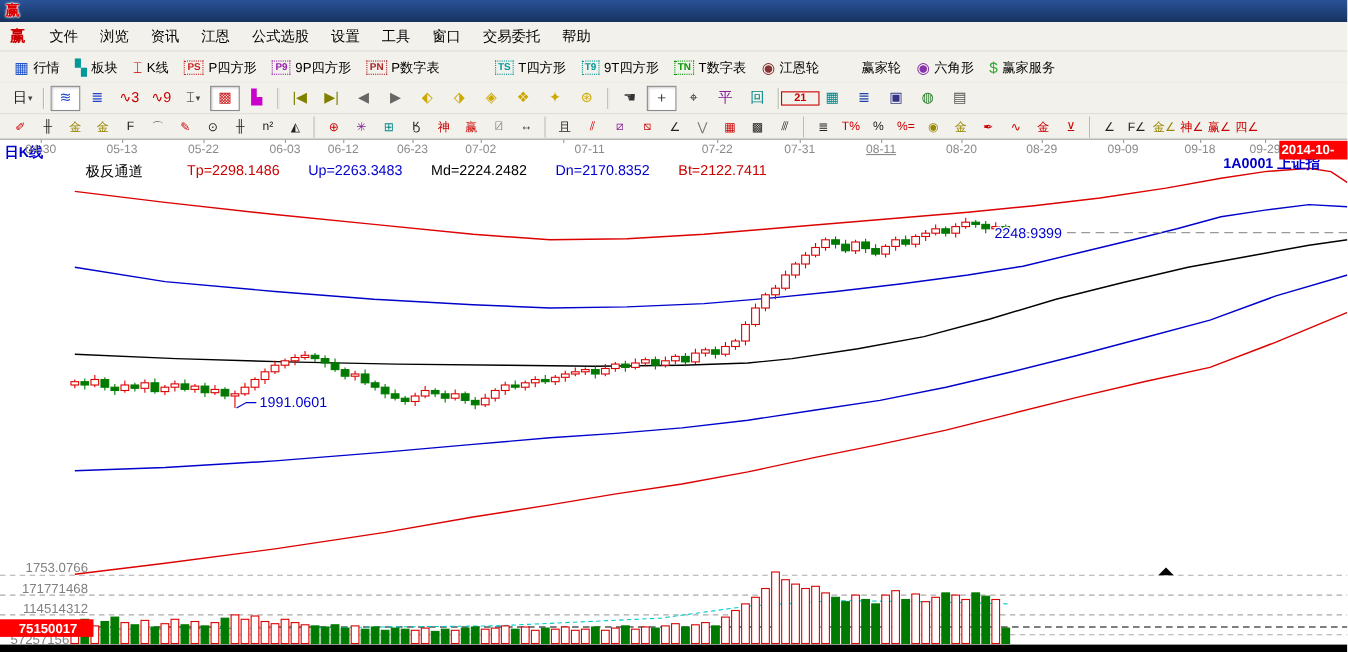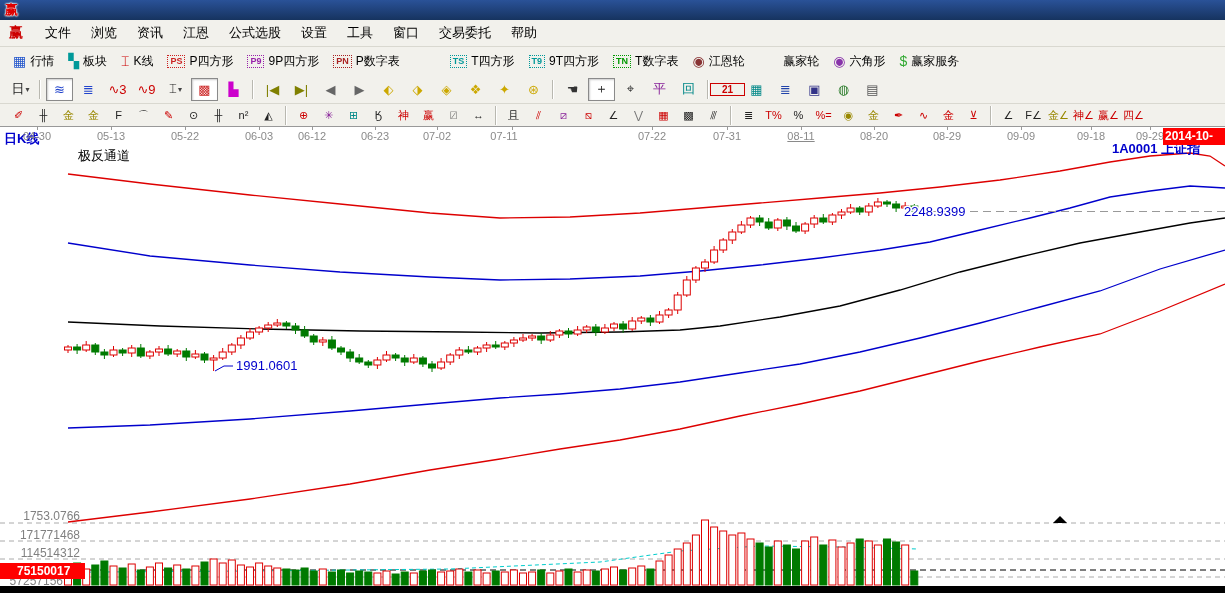--- a/index.html
+++ b/index.html
@@ -388,21 +388,21 @@
       <span class="date-label" style="left: 185px;">05-22</span>
       <span class="date-tick" style="left: 259px;"></span>
       <span class="date-label" style="left: 259px;">06-03</span>
       <span class="date-tick" style="left: 312px;"></span>
       <span class="date-label" style="left: 312px;">06-12</span>
       <span class="date-tick" style="left: 375px;"></span>
       <span class="date-label" style="left: 375px;">06-23</span>
       <span class="date-tick" style="left: 437px;"></span>
       <span class="date-label" style="left: 437px;">07-02</span>
       <span class="date-tick" style="left: 512px;"></span>
-      <span class="date-label" style="left: 504px;">07-11</span>
+      <span class="date-label" style="left: 536px;">07-11</span>
       <span class="date-tick" style="left: 652px;"></span>
       <span class="date-label" style="left: 652px;">07-22</span>
       <span class="date-tick" style="left: 727px;"></span>
       <span class="date-label" style="left: 727px;">07-31</span>
       <span class="date-tick" style="left: 801px;"></span>
       <span class="date-label" style="left: 801px; text-decoration: underline;">08-11</span>
       <span class="date-tick" style="left: 874px;"></span>
       <span class="date-label" style="left: 874px;">08-20</span>
       <span class="date-tick" style="left: 947px;"></span>
       <span class="date-label" style="left: 947px;">08-29</span>
@@ -410,20 +410,27 @@
       <span class="date-label" style="left: 1021px;">09-09</span>
       <span class="date-tick" style="left: 1091px;"></span>
       <span class="date-label" style="left: 1091px;">09-18</span>
       <span class="date-tick" style="left: 1150px;"></span>
       <span class="date-label" style="left: 1150px;">09-29</span>
     </div>
 
   <div class="chart-region">
     <div class="indicator-bar">
       <span class="indicator-name">极反通道</span>
+      <span style="display:flex;gap:26px">
+          <span style="color: rgb(204, 0, 0);">Tp=2298.1486</span>
+          <span style="color: rgb(0, 0, 204);">Up=2263.3483</span>
+          <span style="color: rgb(0, 0, 0);">Md=2224.2482</span>
+          <span style="color: rgb(0, 0, 204);">Dn=2170.8352</span>
+          <span style="color: rgb(204, 0, 0);">Bt=2122.7411</span>
+        </span>
     </div>
     <span class="symbol-label">1A0001  上证指</span>
     <div class="vol-badge">75150017</div>
 
     <svg width="1225" height="447" viewBox="0 146 1225 447">
       <g>
           <line x1="0" x2="1225" y1="523" y2="523" stroke="#aaaaaa" stroke-width="1" stroke-dasharray="5 4"></line>
           <line x1="0" x2="1225" y1="541" y2="541" stroke="#aaaaaa" stroke-width="1" stroke-dasharray="5 4"></line>
           <line x1="0" x2="1225" y1="559" y2="559" stroke="#aaaaaa" stroke-width="1" stroke-dasharray="5 4"></line>
           <line x1="0" x2="1225" y1="577" y2="577" stroke="#aaaaaa" stroke-width="1" stroke-dasharray="5 4"></line>

